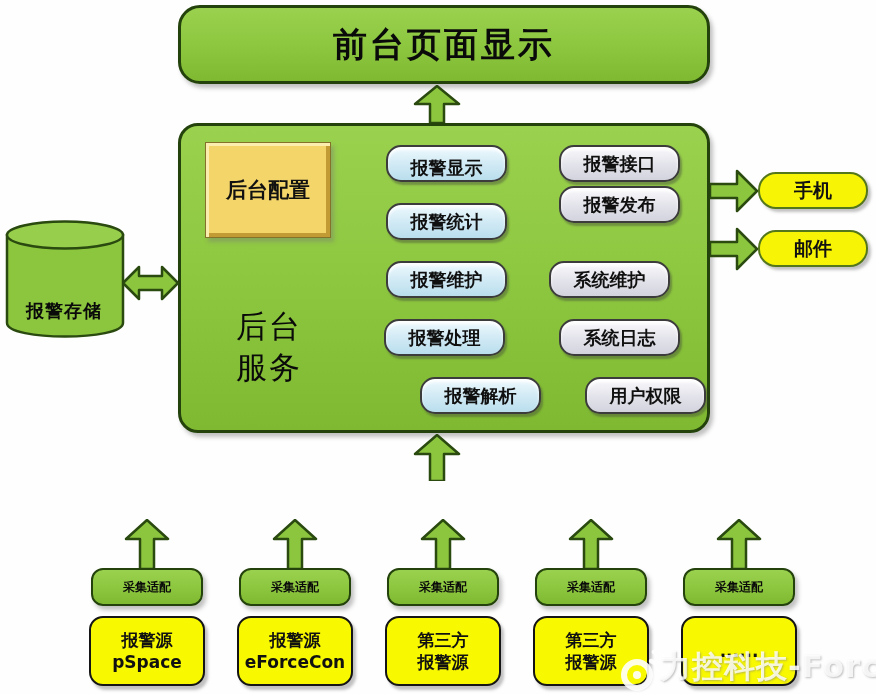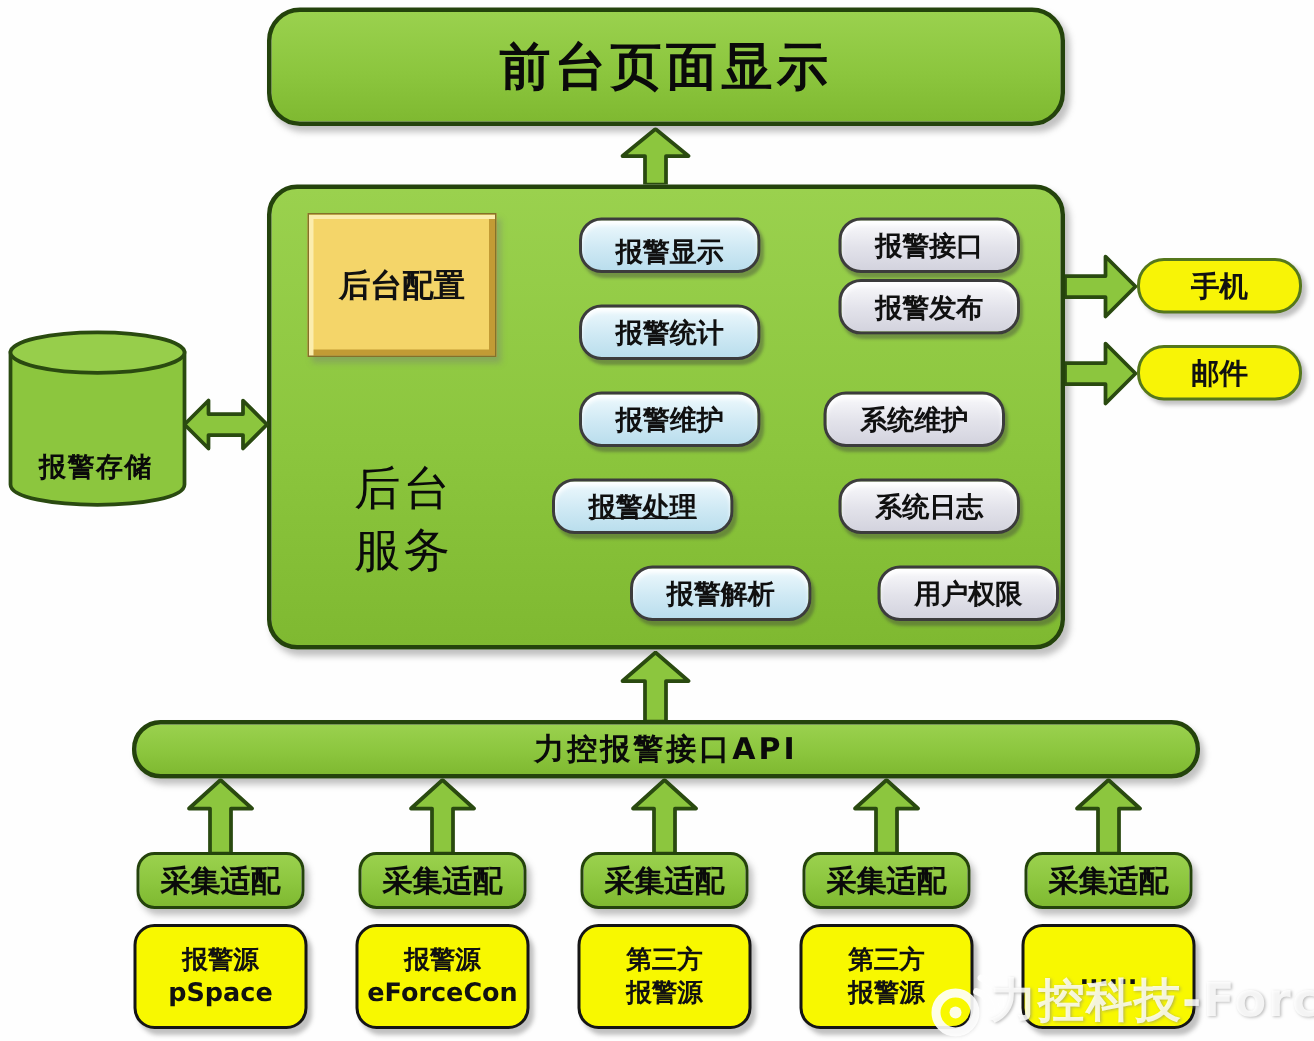--- a/index.html
+++ b/index.html
@@ -9,21 +9,21 @@
   }
   .shadow{box-shadow:3px 4px 4px rgba(120,120,120,0.45);}
   .green-box{
     position:absolute;background:linear-gradient(180deg,#9ad14e 0%,#8cc63e 55%,#7fb931 100%);
     border:3px solid #24430c;display:flex;align-items:center;justify-content:center;
     color:#0a0a0a;font-weight:bold;box-sizing:border-box;
   }
   .front-box{left:178px;top:5px;width:532px;height:79px;border-radius:22px;font-size:34px;letter-spacing:3px;}
   .main-container{left:178px;top:123px;width:532px;height:310px;border-radius:20px;}
   .api-bar{left:88px;top:480px;width:712px;height:39px;border-radius:19px;font-size:20px;letter-spacing:2px;}
-  .adapter{width:112px;height:38px;top:568px;border-radius:12px;font-size:20px;border-width:2.5px;align-items:center;}
+  .adapter{width:112px;height:38px;top:568px;border-radius:12px;font-size:12px;border-width:2.5px;align-items:center;}
   .config-box{
     position:absolute;left:205px;top:142px;width:126px;height:96px;background:#f4d569;
     border:1px solid #84712a;box-sizing:border-box;
     box-shadow:inset 3px 3px 0 #fbedad, inset -4px -4px 0 #c29b35, 3px 4px 4px rgba(120,120,120,0.4);
     display:flex;align-items:center;justify-content:center;font-size:21px;font-weight:bold;color:#111;
   }
   .backend-title{
     position:absolute;left:210px;top:306px;width:118px;text-align:center;
     font-size:31px;font-weight:normal;color:#0a0a0a;line-height:41px;letter-spacing:2px;
   }
@@ -82,21 +82,21 @@
 
   <div class="pill blue" style="left:386px;top:145px;align-items:flex-end;">
       <span>报警显示</span>
     </div>
   <div class="pill blue" style="left:386px;top:203px;">
       <span>报警统计</span>
     </div>
   <div class="pill blue" style="left:386px;top:261px;">
       <span>报警维护</span>
     </div>
-  <div class="pill blue" style="left:368px;top:319px;text-decoration:underline;">
+  <div class="pill blue" style="left:384px;top:319px;">
       <span>报警处理</span>
     </div>
   <div class="pill blue" style="left:386px;top:377px;margin-left:34px;">
       <span>报警解析</span>
     </div>
 
   <div class="pill gray" style="left:559px;top:145px;">
       <span>报警接口</span>
     </div>
   <div class="pill gray" style="left:559px;top:186px;">
@@ -133,23 +133,20 @@
       <span>手机</span>
     </div>
   <div class="out-pill" style="top:230px;">
       <span>邮件</span>
     </div>
 
   <svg class="arrow-svg" style="left:413px;top:434px;" width="48" height="47" viewBox="0 0 48 47">
     <polygon points="24,1 46,20 31,20 31,47 17,47 17,20 2,20" fill="#8cc63e" stroke="#2a4a10" stroke-width="2.5" stroke-linejoin="round"></polygon>
   </svg>
 
-  <div class="green-box api-bar shadow">
-    <span>力控报警接口API</span>
-  </div>
 
   <svg class="arrow-svg" style="left:123px;top:519px;" width="48" height="50" viewBox="0 0 48 50">
     <polygon points="24,1 45,20 31,20 31,50 17,50 17,20 3,20" fill="#8cc63e" stroke="#2a4a10" stroke-width="2.5" stroke-linejoin="round"></polygon>
   </svg>
   <svg class="arrow-svg" style="left:271px;top:519px;" width="48" height="50" viewBox="0 0 48 50">
     <polygon points="24,1 45,20 31,20 31,50 17,50 17,20 3,20" fill="#8cc63e" stroke="#2a4a10" stroke-width="2.5" stroke-linejoin="round"></polygon>
   </svg>
   <svg class="arrow-svg" style="left:419px;top:519px;" width="48" height="50" viewBox="0 0 48 50">
     <polygon points="24,1 45,20 31,20 31,50 17,50 17,20 3,20" fill="#8cc63e" stroke="#2a4a10" stroke-width="2.5" stroke-linejoin="round"></polygon>
   </svg>

